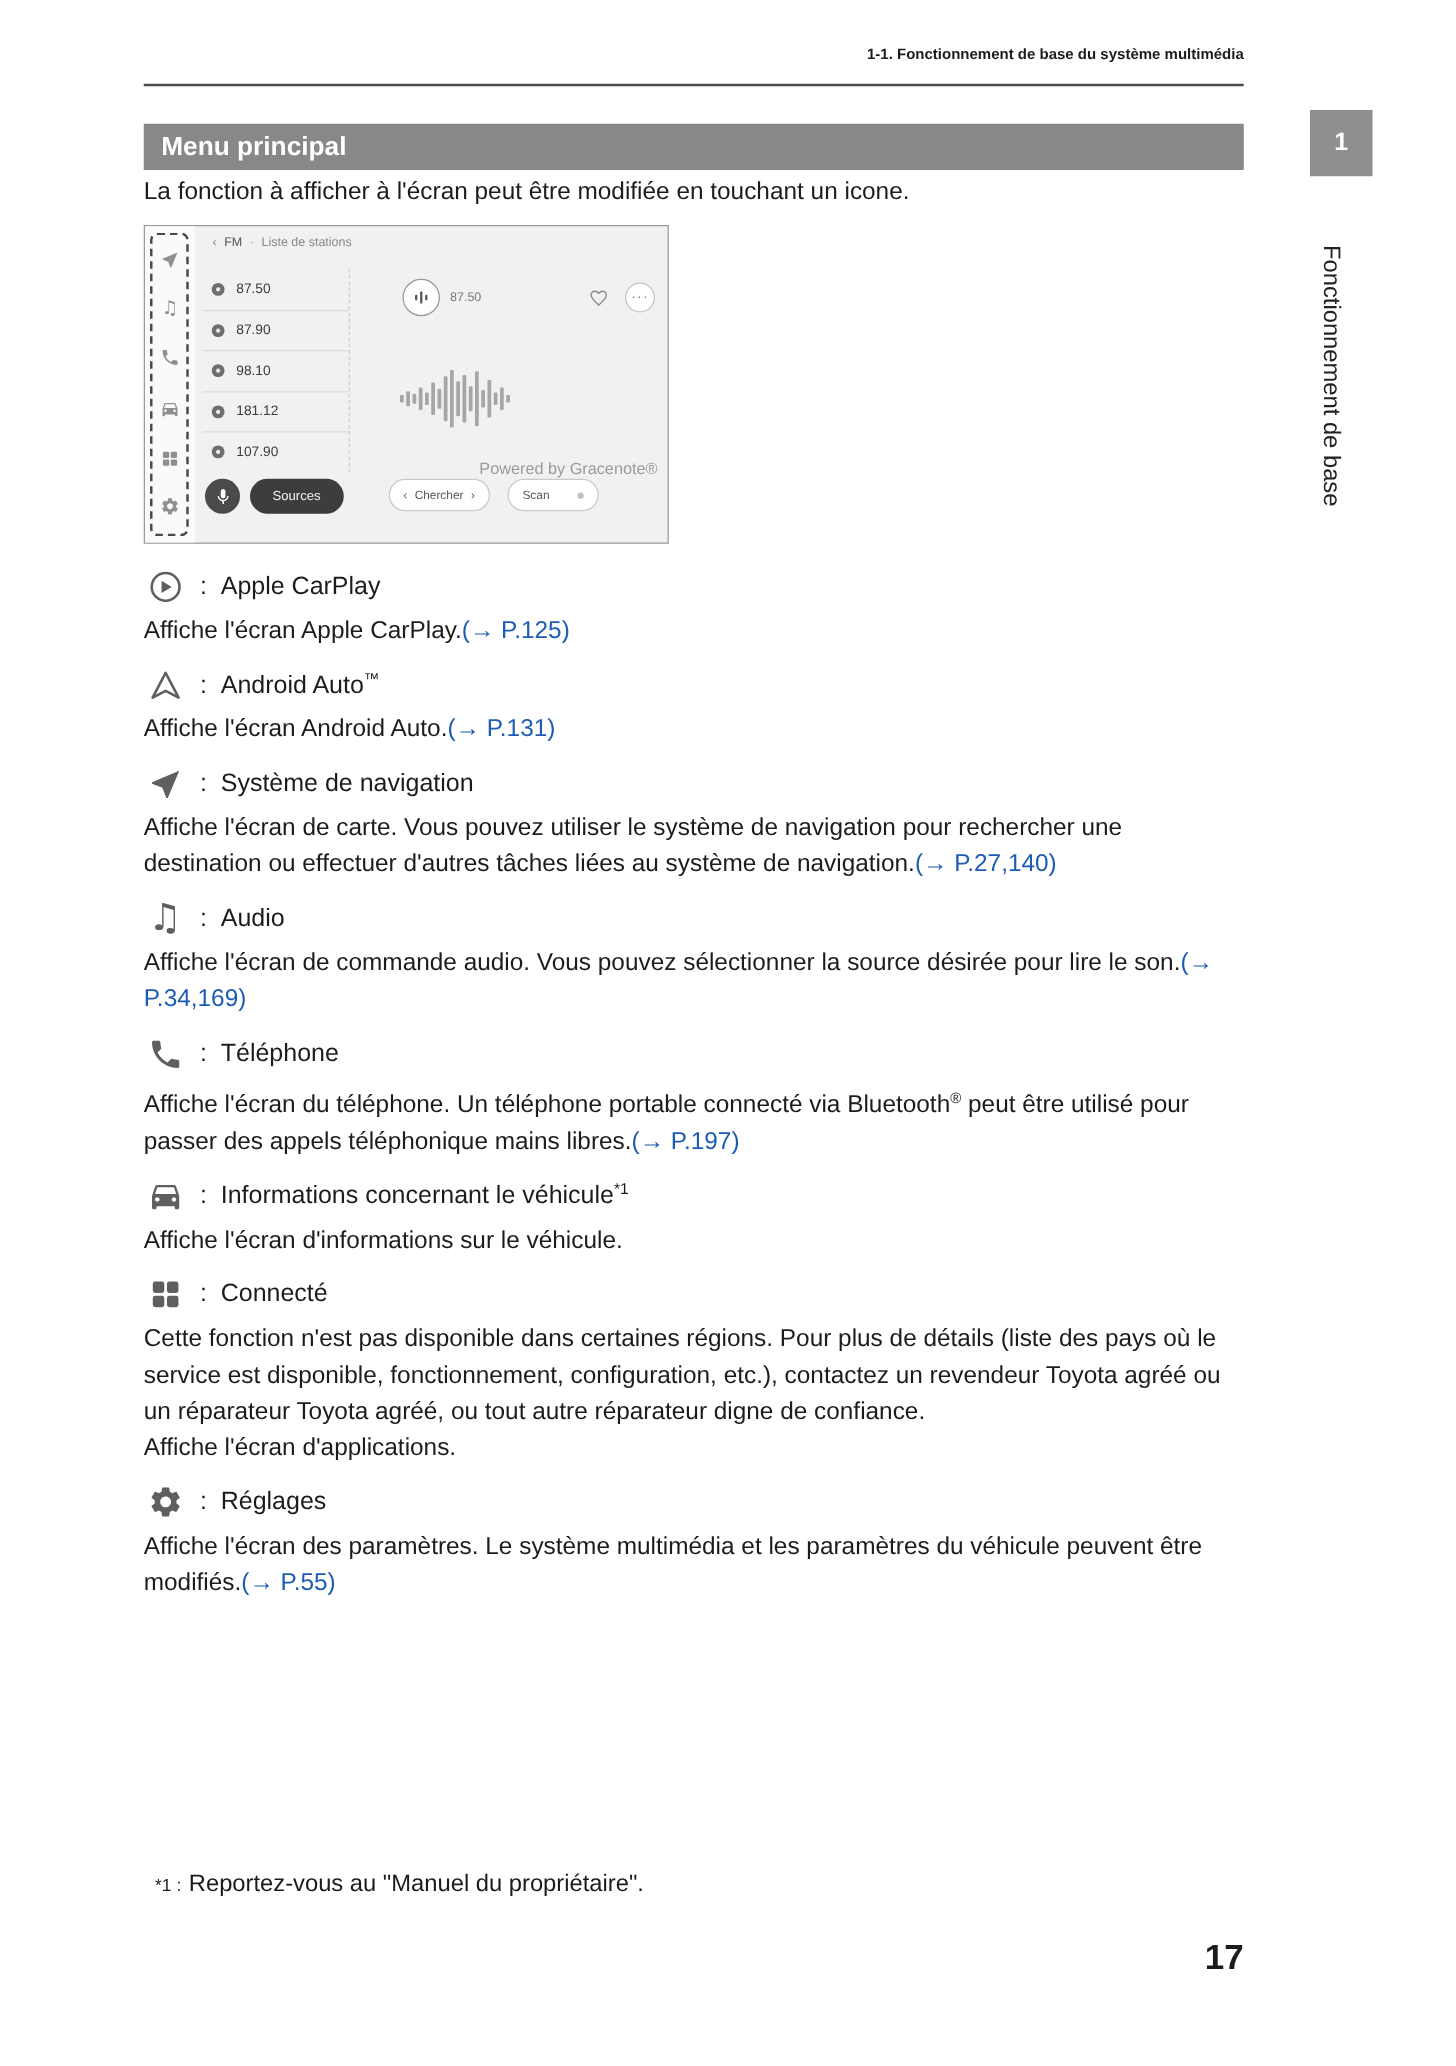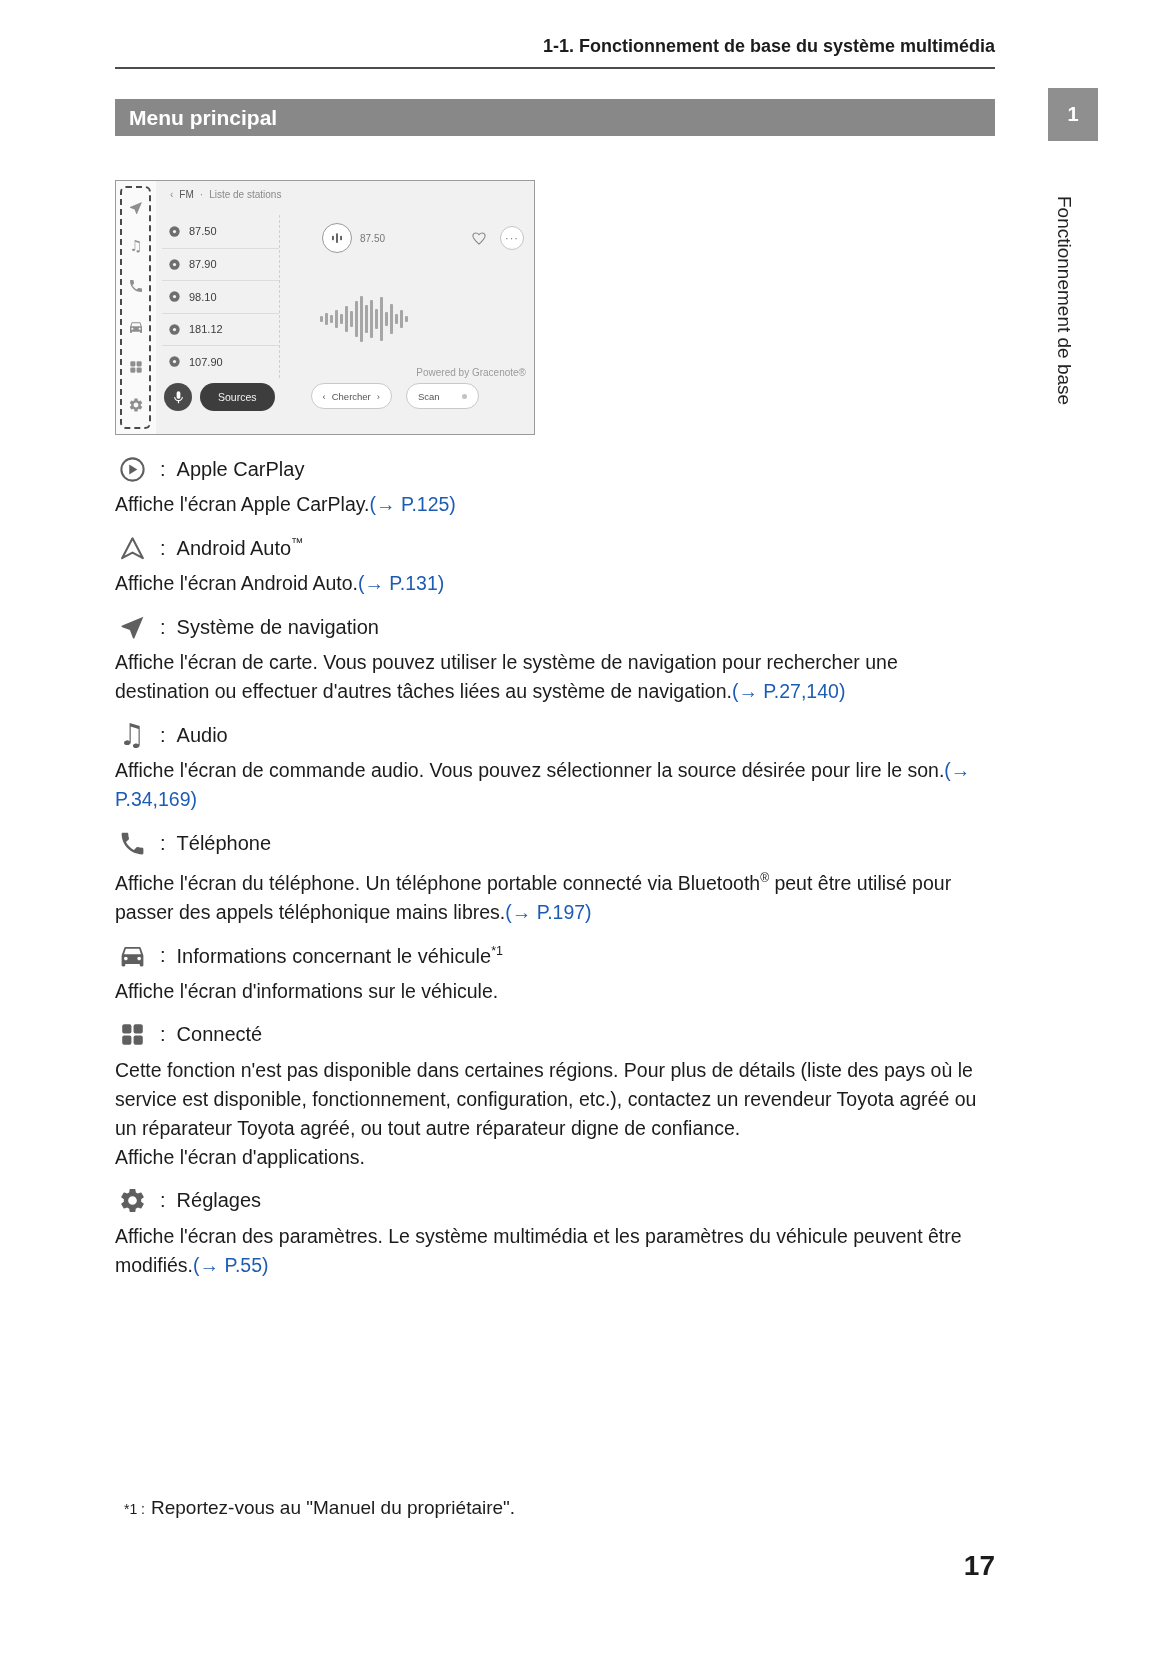--- a/index.html
+++ b/index.html
@@ -2,21 +2,21 @@
 <html><head>
 <meta charset="utf-8">
 <style>
   * { box-sizing: border-box; }
   html, body { margin: 0; padding: 0; background: #e9e9e9; }
   .page {
     position: relative; width: 1165px; height: 1653px; margin: 0 auto;
     background: #ffffff; overflow: hidden;
     font-family: "Liberation Sans", sans-serif; color: #1c1c1c;
   }
-  .header-text { position: absolute; top: 36px; left: 115px; width: 880px; text-align: right; font-size: 18px; font-weight: 700; }
+  .header-text { position: absolute; top: 36px; left: 115px; width: 880px; text-align: right; font-size: 12px; font-weight: 700; }
   .header-rule { position: absolute; top: 67px; left: 115px; width: 880px; height: 2px; background: #4c4c4c; }
   .chapter-tab { position: absolute; top: 88px; left: 1048px; width: 50px; height: 53px; background: #8f8f8f; color: #fff;
     display: flex; align-items: center; justify-content: center; font-size: 20px; font-weight: 700; }
   .side-label { position: absolute; top: 196px; left: 1049px; height: 280px; width: 30px; writing-mode: vertical-rl;
     font-size: 19px; color: #222; display: flex; align-items: center; }
   .banner { position: absolute; top: 99px; left: 115px; width: 880px; height: 37px; background: #888888; color: #fff;
     font-size: 21px; font-weight: 700; display: flex; align-items: center; padding-left: 14px; }
   .intro { position: absolute; top: 142px; left: 115px; width: 880px; font-size: 19.5px; margin: 0; }
 
   
@@ -39,21 +39,21 @@
     display: flex; align-items: center; justify-content: center; }
   .np-circle svg { width: 18px; height: 18px; }
   .np-freq { margin-left: 8px; font-size: 10px; color: #777; }
   .now .spacer { flex: 1; }
   .heart { width: 18px; height: 18px; color: #8a8a8a; }
   .heart svg { width: 18px; height: 18px; display: block; }
   .more-btn { margin-left: 12px; width: 24px; height: 24px; border: 1px solid #c4c4c4; border-radius: 50%; background: #fff;
     color: #777; font-size: 11px; display: flex; align-items: center; justify-content: center; letter-spacing: 1px; }
   .wave { position: absolute; left: 164px; top: 112px; width: 92px; height: 52px; display: flex; align-items: center; gap: 2px; }
   .wave i { display: block; width: 3px; background: #a6a6a6; border-radius: 1px; }
-  .gracenote { position: absolute; right: 8px; top: 186px; font-size: 10px; color: #9a9a9a; }
+  .gracenote { position: absolute; right: 8px; top: 186px; font-size: 13px; color: #9a9a9a; }
   .controls { position: absolute; left: 8px; right: 6px; top: 202px; height: 30px; display: flex; align-items: flex-start; }
   .mic-btn { width: 28px; height: 28px; border-radius: 50%; background: #4a4a4a; color: #fff; display: flex; align-items: center; justify-content: center; }
   .mic-btn svg { width: 15px; height: 15px; }
   .pill { height: 28px; display: flex; align-items: center; border-radius: 14px; font-size: 10.5px; }
   .pill.dark { margin-left: 8px; background: #3d3d3d; color: #f2f2f2; padding: 0 18px; }
   .pill.light { height: 26px; background: #fff; border: 1px solid #c9c9c9; color: #555; padding: 0 11px; font-size: 9.5px; gap: 6px; }
   .pill.seek { margin-left: 36px; }
   .pill.scan { margin-left: 14px; gap: 22px; }
   .scan-dot { width: 5px; height: 5px; border-radius: 50%; background: #c2c2c2; }
 
@@ -81,20 +81,21 @@
 
 <div class="page">
   <div class="header-text">1-1. Fonctionnement de base du système multimédia</div>
   <div class="header-rule"></div>
   <div class="chapter-tab">1</div>
   <div class="side-label">
       <span>Fonctionnement de base</span>
     </div>
 
   <div class="banner">Menu principal</div>
+  <p class="intro">La fonction à afficher à l'écran peut être modifiée en touchant un icone.</p>
 
   <div class="shot">
     <div class="shot-side">
       <div class="shot-dash"></div>
       <span class="s-ic" style="top:19px">
           <svg viewBox="0 0 24 24">
             <path d="M21 3 3 10.53v.98l6.84 2.65L12.48 21h.98z" fill="currentColor"></path>
           </svg>
         </span>
       <span class="s-ic" style="top:57px">

